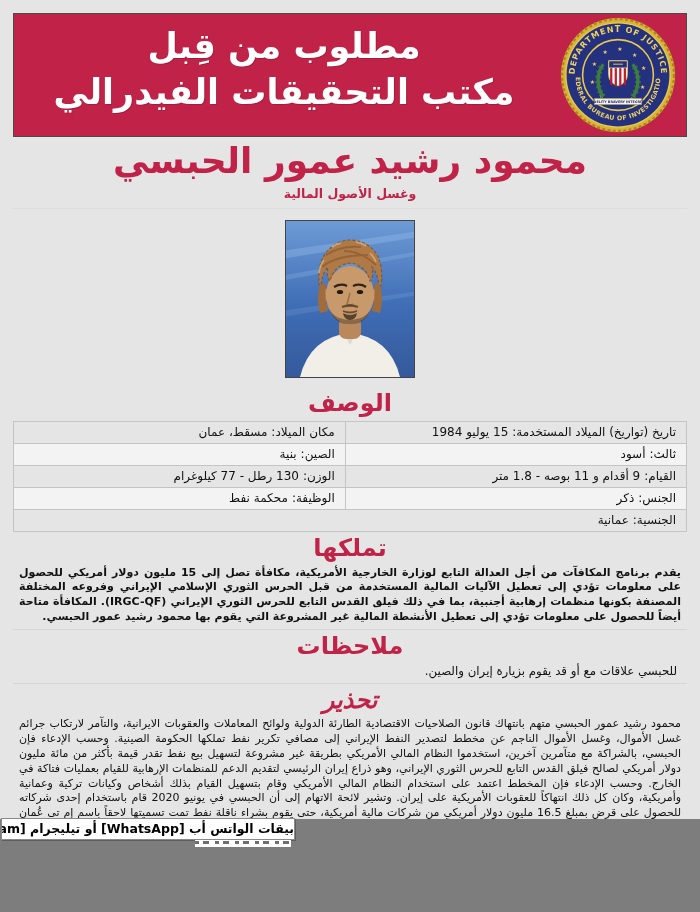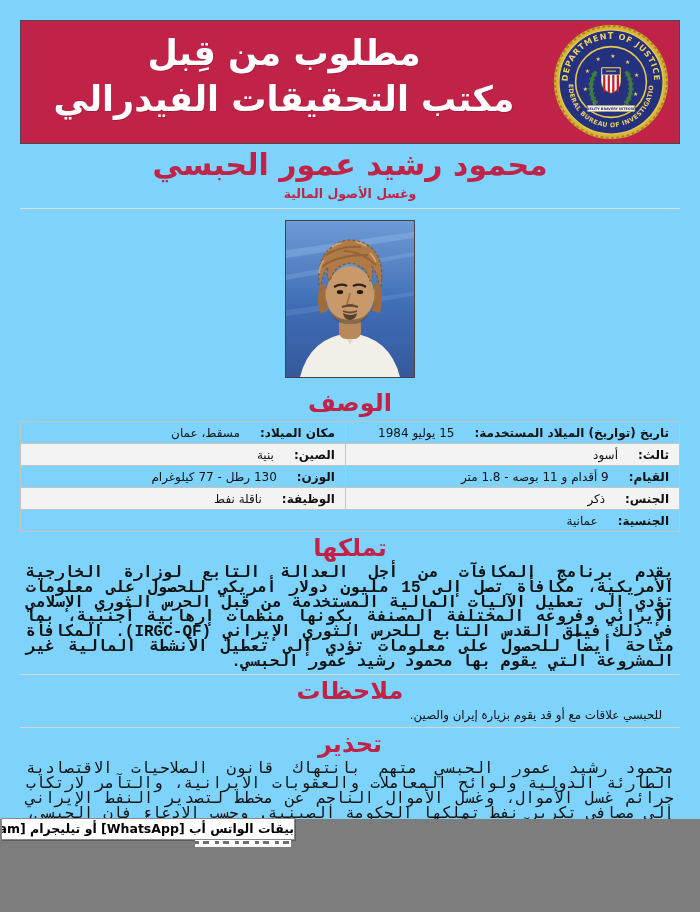--- a/index.html
+++ b/index.html
@@ -6,79 +6,79 @@
     --red:#C02347;
     --gray-overlay:#7D7D7D;
     --tbl-border:#c4c4c4;
   }
   html,body{margin:0;padding:0;}
   body{
     width:700px;height:912px;background:#fff;
     font-family:"DejaVu Sans", sans-serif;
     position:relative;overflow:hidden;color:#111;
   }
-  .page{position:absolute;inset:0;padding:20px;box-sizing:border-box;background:#7dd3fc;}
+  .page{position:absolute;inset:0;padding:13px;box-sizing:border-box;background:#e5e5e5;}
 
   
   .banner{
     background:var(--red);border:1px solid #4a4a4a;height:122px;
     display:flex;flex-direction:row;align-items:stretch;position:relative;
   }
   .banner-text{
     flex:1;direction:rtl;text-align:center;color:#fff;font-weight:bold;
     font-size:35px;line-height:1.32;padding-top:9px;
     text-shadow:1px 1px 0 rgba(0,0,0,.15);
   }
   .seal-wrap{width:128px;display:flex;align-items:center;justify-content:center;padding:2px 4px 2px 0;}
   .seal-wrap svg{width:118px;height:118px;}
 
   
   .name-block{border-bottom:1px solid #ddd;padding-bottom:5px;}
   .subject-name{
-    color:var(--red);font-weight:bold;font-size:30px;text-align:center;
+    color:var(--red);font-weight:bold;font-size:36px;text-align:center;
     margin:4px 0 3px;direction:rtl;line-height:1.1;
   }
   .charges{
     color:var(--red);font-weight:bold;font-size:12.5px;line-height:1.55;
     text-align:center;direction:rtl;
   }
 
   
   .photo-wrap{text-align:center;padding:11px 0 6px;}
   .photo-frame{display:inline-block;border:1px solid #444;line-height:0;}
 
   
   .section-heading{
     color:var(--red);font-weight:bold;font-size:24px;text-align:center;
     margin:2px 0 3px;direction:rtl;line-height:1.2;
   }
-  .section-heading.italic{}
+  .section-heading.italic{font-style:italic;}
 
   
   table.desc{
     width:100%;border-collapse:collapse;direction:rtl;font-size:12px;
     table-layout:fixed;
   }
   table.desc td{
     border:1px solid var(--tbl-border);padding:2px 10px;height:17px;
     vertical-align:middle;white-space:nowrap;overflow:hidden;
   }
   table.desc tr:nth-child(even) td{background:#f3f3f3;}
-  .lbl{font-weight:bold;margin-left:20px;text-align:right;}
+  .lbl{font-weight:normal;margin-left:4px;text-align:right;}
 
   
   .para{
-    direction:rtl;font-size:16px;line-height:14.8px;text-align:justify;
-    padding:0 6px;margin:3px 0 4px;font-family:Liberation Mono, monospace;
+    direction:rtl;font-size:11px;line-height:14.8px;text-align:justify;
+    padding:0 6px;margin:3px 0 4px;
   }
   .para.bold{font-weight:bold;}
   .para.center-last{text-align-last:center;}
   .remarks-line{
     direction:rtl;font-size:11.8px;line-height:15px;text-align:right;
-    padding:0 6px;margin:1px 12px 4px;
+    padding:0 6px;margin:1px 4px 4px;
   }
   .rule{border-top:1px solid #d6d6d6;margin:2px 0;}
 
   
   .bottom-overlay{
     position:absolute;left:0;right:0;bottom:0;height:93px;
     background:var(--gray-overlay);
   }
   .tooltip{
     position:absolute;top:-1px;left:1px;width:292px;height:20px;
@@ -229,21 +229,21 @@
       <tr>
         <td><span class="lbl">ثالث:</span><span>أسود</span></td>
         <td><span class="lbl">الصين:</span><span>بنية</span></td>
       </tr>
       <tr>
         <td><span class="lbl">القيام:</span><span>9 أقدام و 11 بوصه - 1.8 متر</span></td>
         <td><span class="lbl">الوزن:</span><span>130 رطل - 77 كيلوغرام</span></td>
       </tr>
       <tr>
         <td><span class="lbl">الجنس:</span><span>ذكر</span></td>
-        <td><span class="lbl">الوظيفة:</span><span>ناقلة نفط</span></td>
+        <td><span class="lbl">الوظيفة:</span><span>محكمة نفط</span></td>
       </tr>
       <tr>
         <td colspan="2"><span class="lbl">الجنسية:</span><span>عمانية</span></td>
       </tr>
     </tbody>
   </table>
 
   <div class="section-heading">تملكها</div>
   <div class="para bold">يقدم برنامج المكافآت من أجل العدالة التابع لوزارة الخارجية الأمريكية، مكافأة تصل إلى 15 مليون دولار أمريكي للحصول على معلومات تؤدي إلى تعطيل الآليات المالية المستخدمة من قبل الحرس الثوري الإسلامي الإيراني وفروعه المختلفة المصنفة بكونها منظمات إرهابية أجنبية، بما في ذلك فيلق القدس التابع للحرس الثوري الإيراني (IRGC-QF). المكافأة متاحة أيضاً للحصول على معلومات تؤدي إلى تعطيل الأنشطة المالية غير المشروعة التي يقوم بها محمود رشيد عمور الحبسي.</div>
   <div class="rule"></div>

